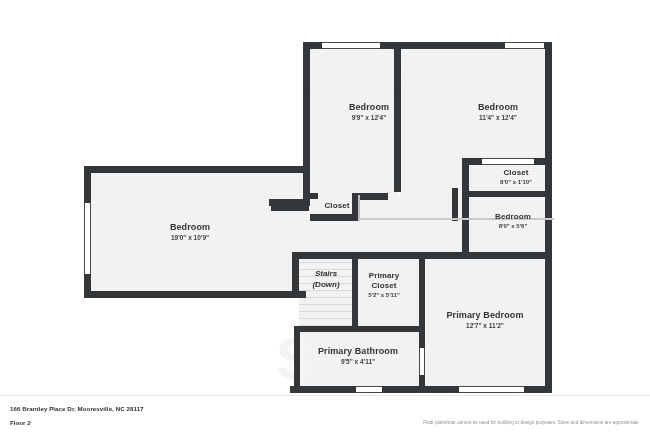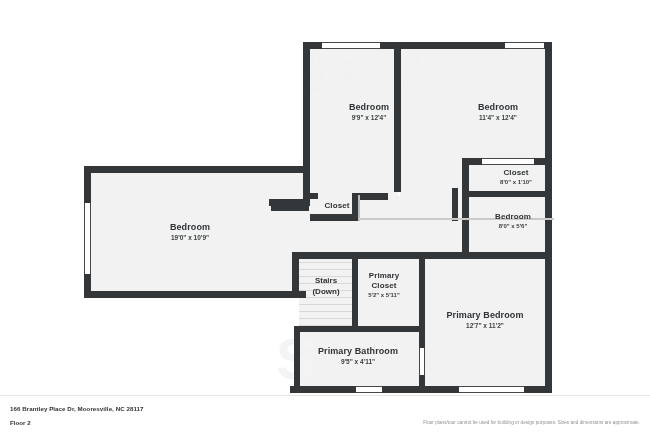--- a/index.html
+++ b/index.html
@@ -297,21 +297,21 @@
     <div class="room-label" style="left:485px; top:320px; transform:translate(-50%,-50%);">
       <span class="rl-name">Primary Bedroom</span>
       <span class="rl-dims">12'7" x 11'2"</span>
     </div>
 
     <div class="room-label" style="left:358px; top:356px; transform:translate(-50%,-50%);">
       <span class="rl-name">Primary Bathroom</span>
       <span class="rl-dims">9'5" x 4'11"</span>
     </div>
 
-    <div class="stairs-label" style="left:326px; top:287px; transform:translate(-50%,-50%);">Stairs
+    <div class="stairs-label" style="left:326px; top:280px; transform:translate(-50%,-50%);font-style:italic;">Stairs
 (Down)</div>
 
   </div>
 
   <div id="footer-bar">
     <div id="footer-address">166 Brantley Place Dr, Mooresville, NC 28117</div>
     <div id="footer-floor">Floor 2</div>
     <div id="footer-disclaimer">Floor plans/tour cannot be used for building or design purposes. Sizes and dimensions are approximate.</div>
   </div>
 

